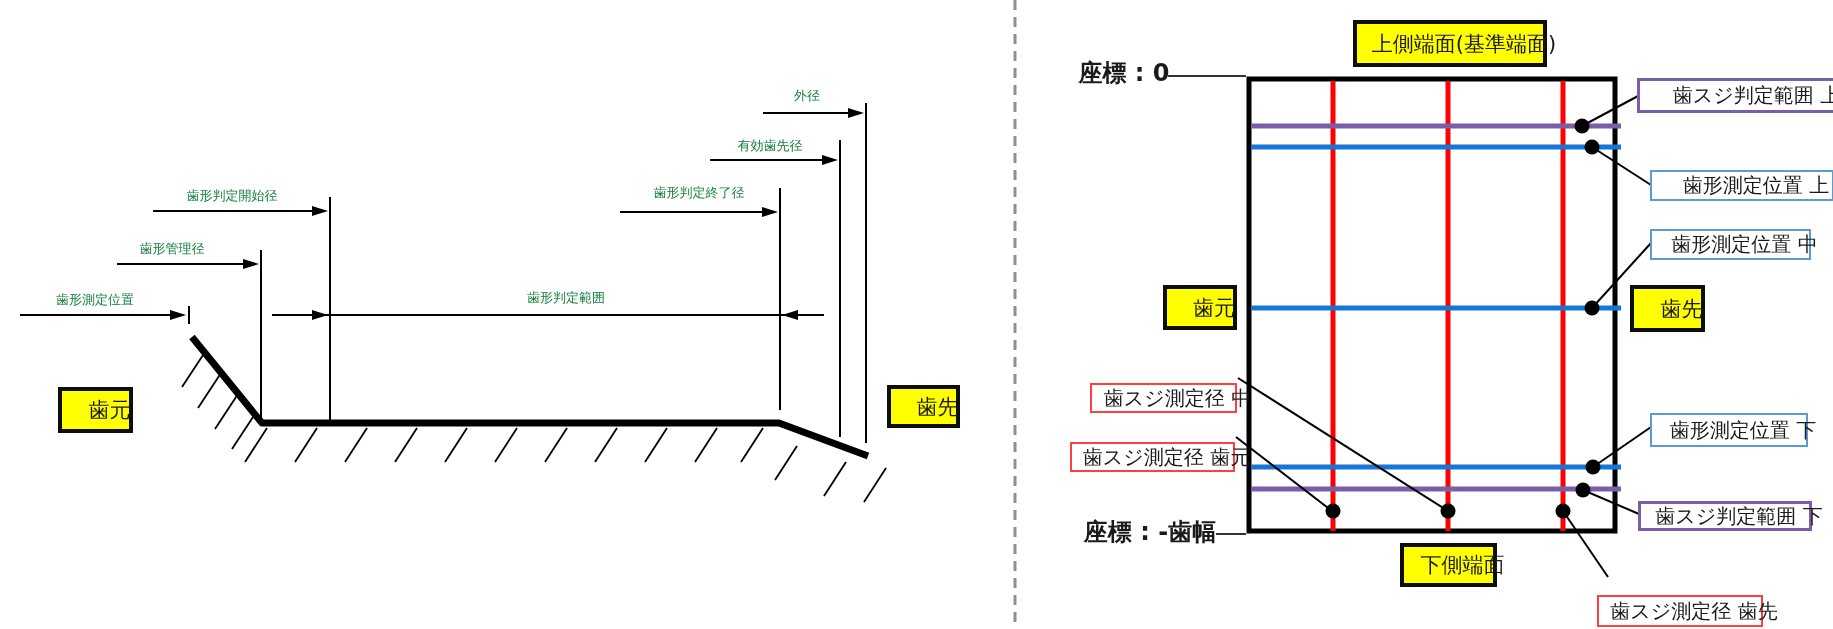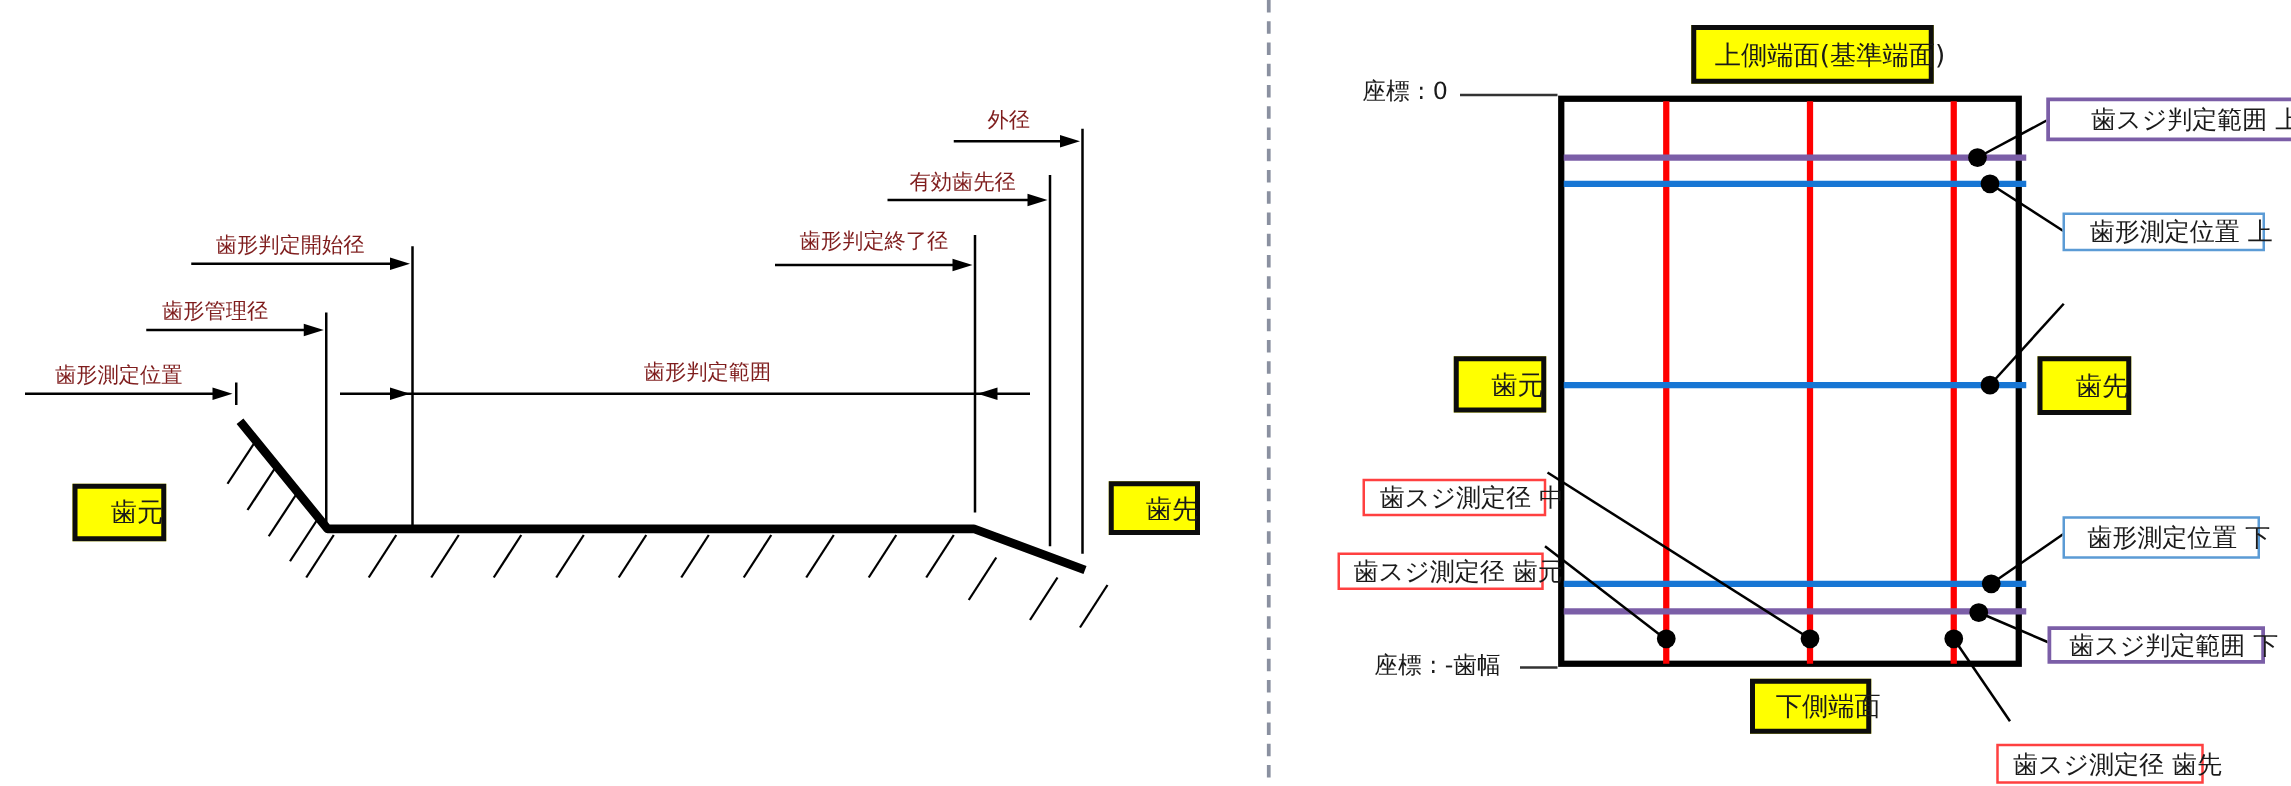--- a/index.html
+++ b/index.html
@@ -4,24 +4,24 @@
 <style>
   :root{
     --c-yellow:#ffff00; --c-red:#ff0000; --c-blue:#1776d4; --c-purple:#7b5ea7;
     --c-blue-border:#5b9bd5; --c-purple-border:#7b5ea7; --c-red-border:#ff4040;
     --c-separator:#8a90a0; --c-ink:#000000;
   }
   html,body{margin:0;padding:0;background:#fff;}
   #stage{position:relative;width:1833px;height:629px;background:#fff;overflow:hidden;
          font-family:"DejaVu Sans","Liberation Sans",sans-serif;color:#1a1a1a;}
   svg{position:absolute;left:0;top:0;}
-  .dim-label{position:absolute;transform:translate(-50%,-50%);font-size:17px;
-             white-space:nowrap;color:#7f1d1d;}
-  .coord-label{position:absolute;transform:translate(-50%,-50%);font-size:19px;
-             white-space:nowrap;color:#1a1a1a;}
+  .dim-label{position:absolute;transform:translate(-50%,-50%);font-size:13px;
+             white-space:nowrap;color:#15803d;}
+  .coord-label{position:absolute;transform:translate(-50%,-50%);font-size:24px;
+             white-space:nowrap;color:#1a1a1a;font-weight:bold;}
   .tag{position:absolute;display:flex;align-items:center;justify-content:center;
        box-sizing:border-box;white-space:nowrap;background:#fff;font-size:20px;padding-left:28px;}
   .tag-yellow{background:var(--c-yellow);border:4px solid #0d0d0d;font-size:21px;}
   .tag-blue{border:2px solid var(--c-blue-border);}
   .tag-purple{border:3px solid var(--c-purple-border);}
   .tag-red{border:2px solid var(--c-red-border);margin-top:20px;}
 </style>
 </head>
 <body>
 
@@ -147,21 +147,22 @@
   <div class="dim-label" style="left:95px;top:300px">歯形測定位置</div>
   <div class="dim-label" style="left:566px;top:298px">歯形判定範囲</div>
 
   <div class="tag tag-yellow" style="left:58px;top:387px;width:75px;height:46px">歯元</div>
   <div class="tag tag-yellow" style="left:887px;top:385px;width:73px;height:43px">歯先</div>
 
   <div class="tag tag-yellow" style="left:1353px;top:20px;width:194px;height:47px">上側端面(基準端面)</div>
   <div class="coord-label" style="left:1124px;top:73px">座標 : 0</div>
 
   <div class="tag tag-purple" style="left:1637px;top:78px;width:211px;height:35px">歯スジ判定範囲 上</div>
-  <div class="tag tag-blue" style="left:1650px;top:170px;width:162px;height:31px">歯形測定位置 上</div>
+  <div class="tag tag-blue" style="left:1650px;top:170px;width:184px;height:31px">歯形測定位置 上</div>
+  <div class="tag tag-blue" style="left:1650px;top:229px;width:161px;height:31px">歯形測定位置 中</div>
 
   <div class="tag tag-yellow" style="left:1163px;top:285px;width:74px;height:45px">歯元</div>
   <div class="tag tag-yellow" style="left:1630px;top:285px;width:75px;height:47px">歯先</div>
 
   <div class="tag tag-red" style="left:1090px;top:363px;width:147px;height:30px">歯スジ測定径 中</div>
   <div class="tag tag-red" style="left:1070px;top:422px;width:165px;height:30px">歯スジ測定径 歯元</div>
 
   <div class="tag tag-blue" style="left:1650px;top:413px;width:158px;height:34px">歯形測定位置 下</div>
   <div class="tag tag-purple" style="left:1638px;top:501px;width:174px;height:30px">歯スジ判定範囲 下</div>
 

